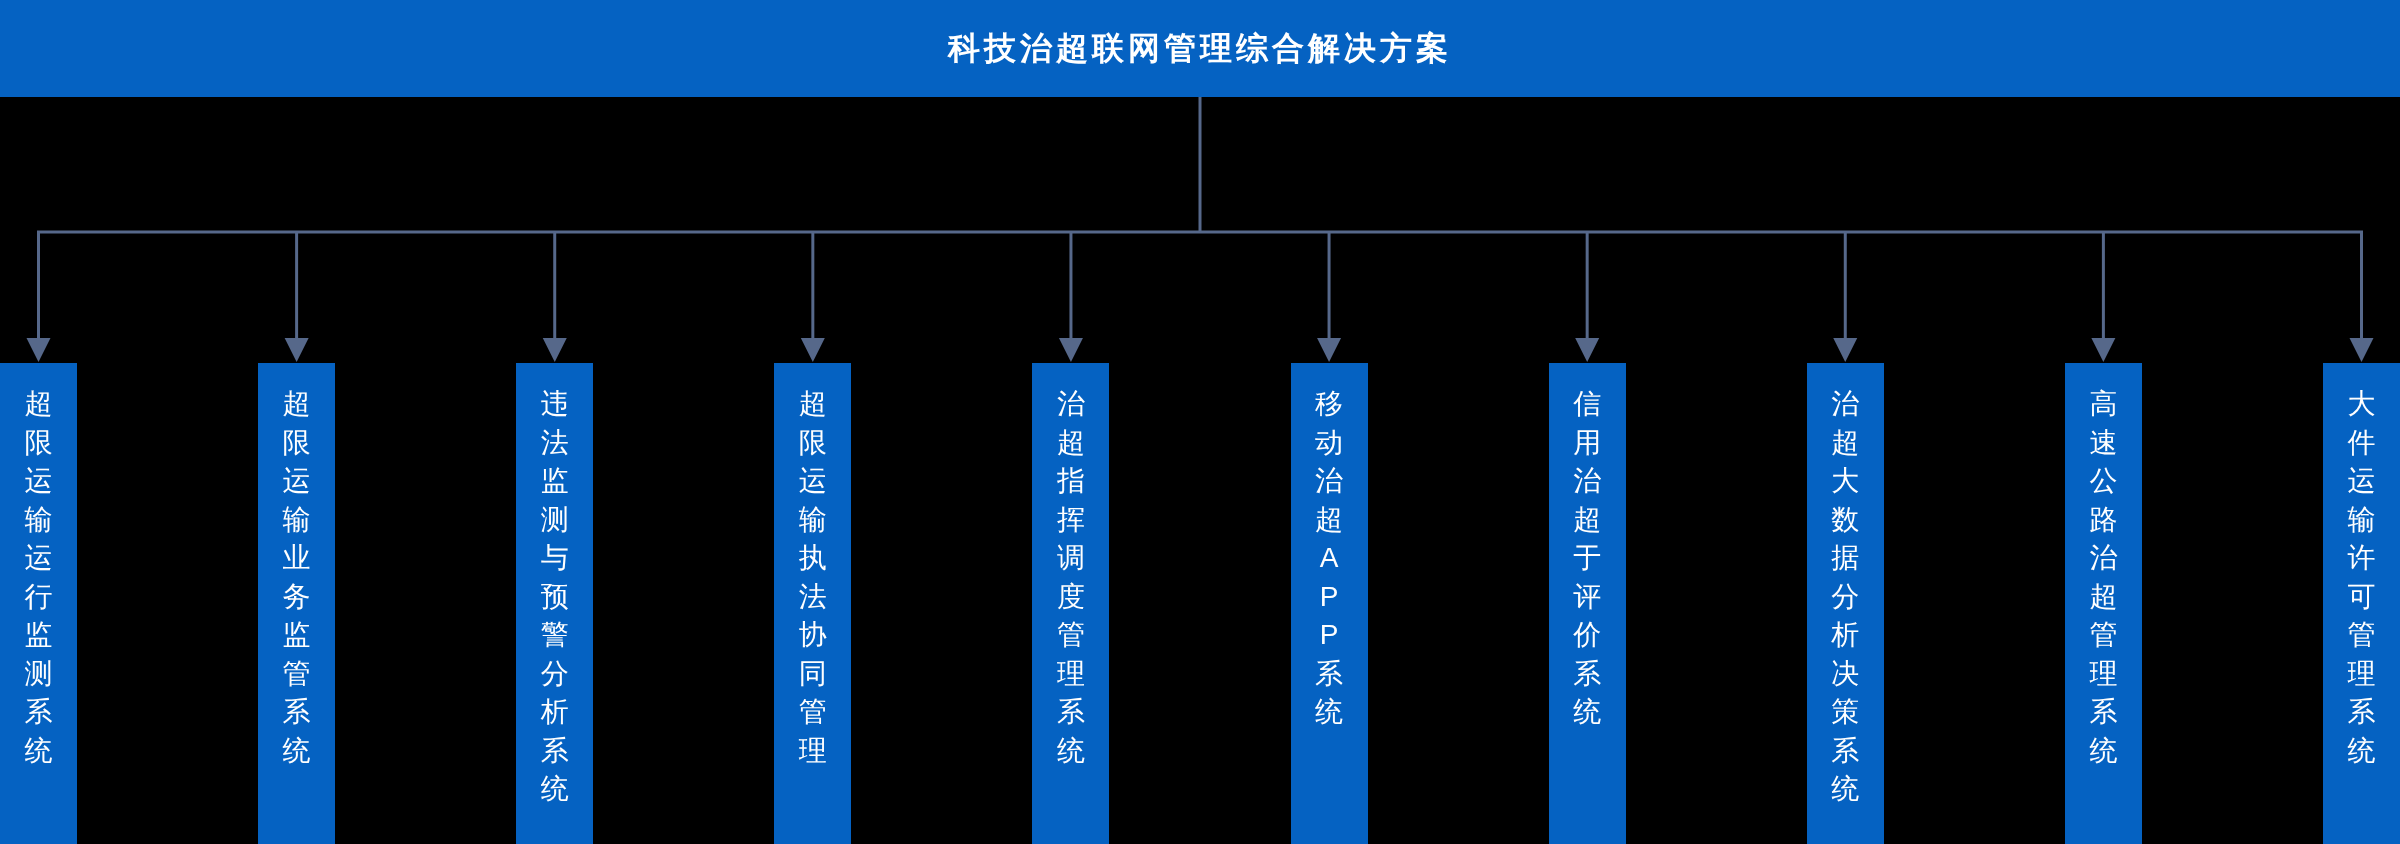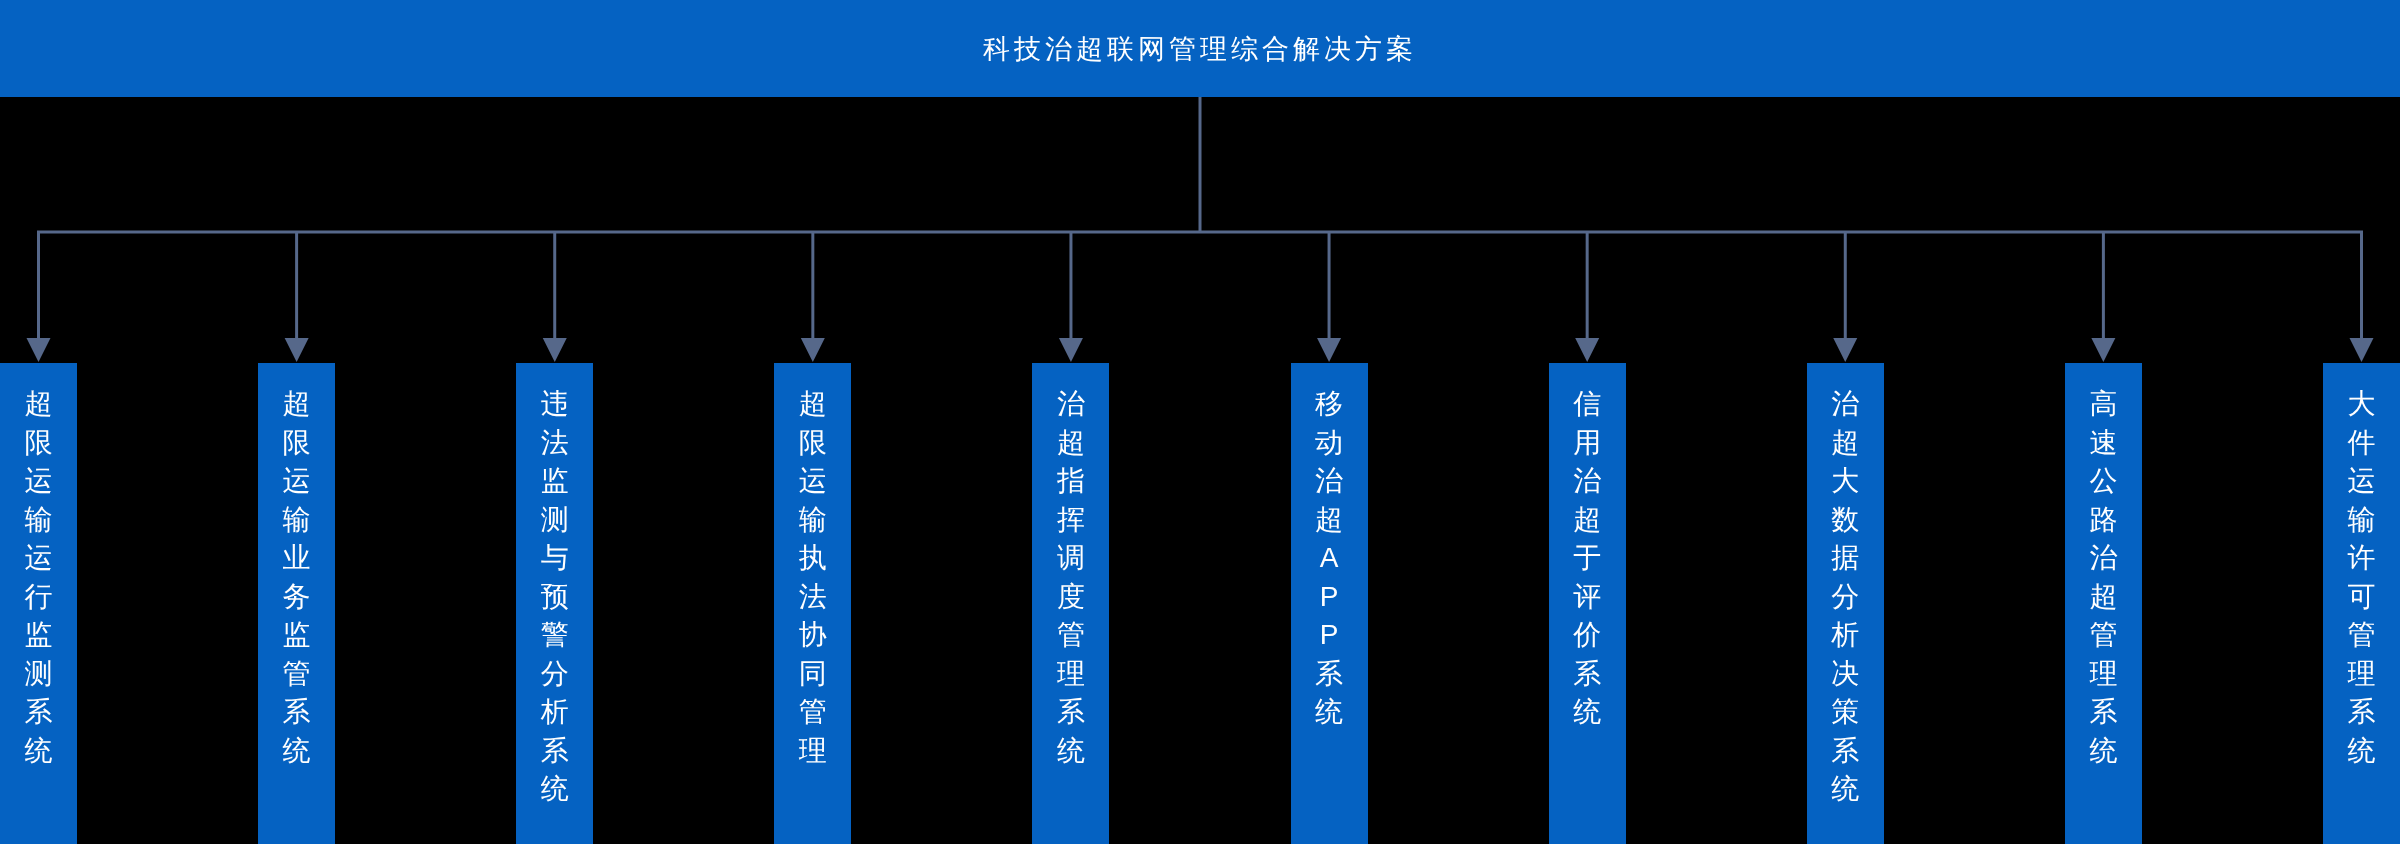--- a/index.html
+++ b/index.html
@@ -23,22 +23,22 @@
     width: 100%;
     height: 97px;
     background: #0562c2;
     display: flex;
     align-items: center;
     justify-content: center;
   }
   .title-text {
     margin: 0;
     color: #ffffff;
-    font-size: 27px;
-    font-weight: normal;
+    font-size: 32px;
+    font-weight: bold;
     letter-spacing: 4px;
     white-space: nowrap;
   }
   #connectors {
     position: absolute;
     top: 0; left: 0;
     width: 2400px;
     height: 844px;
     display: block;
   }

